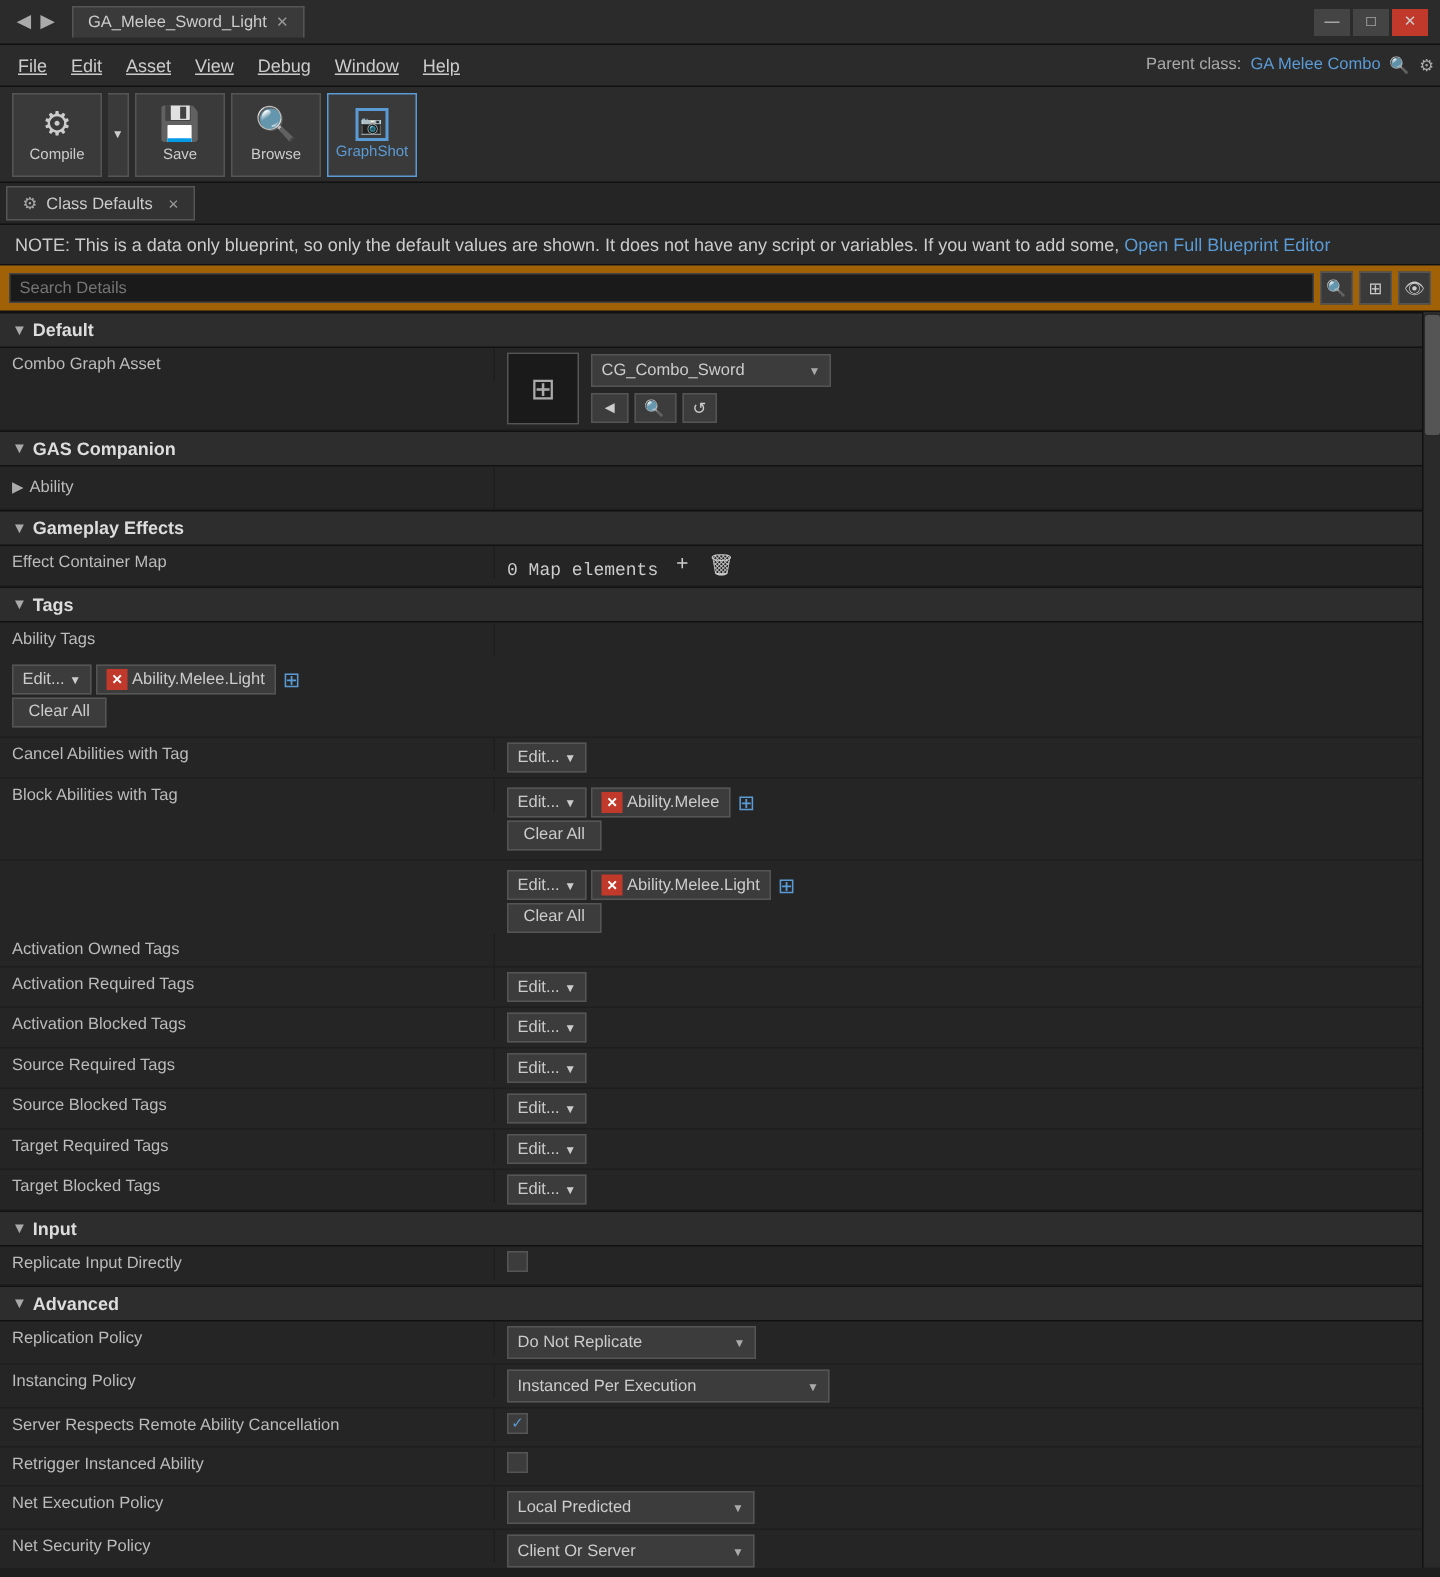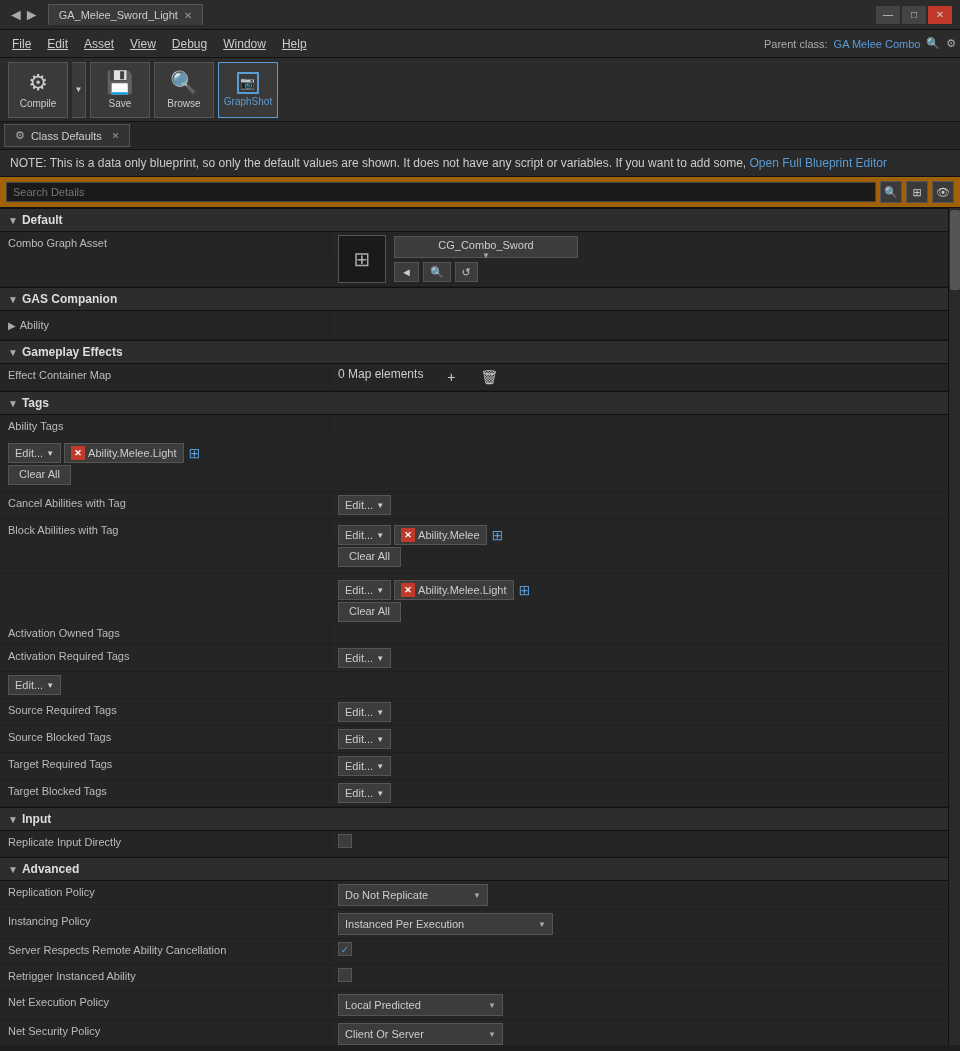--- a/index.html
+++ b/index.html
@@ -66,21 +66,20 @@
       background: #2b2b2b;
       height: 28px;
       display: flex;
       align-items: center;
       padding: 0 4px;
       border-bottom: 1px solid #111;
     }
     .menu-bar-right {
       margin-left: auto;
       display: flex;
-      align-items: center;
       gap: 6px;
       color: #aaa;
       font-size: 11px;
     }
     .menu-item {
       padding: 4px 8px;
       color: #ccc;
       font-size: 12px;
       cursor: pointer;
       text-decoration: underline;
@@ -382,22 +381,23 @@
     }
     .checkbox-input.checked::after {
       content: "✓";
       color: #5b9bd5;
       font-size: 10px;
     }
 
     
     .map-elements-row {
       display: flex;
-      align-items: flex-start;
-      gap: 18px;
+      align-items: flex-end;
+      gap: 6px;
+      font-family: Liberation Mono, monospace;
     }
     .icon-btn {
       width: 20px;
       height: 20px;
       background: transparent;
       border: none;
       color: #ccc;
       cursor: pointer;
       font-size: 14px;
       display: flex;
@@ -515,21 +515,21 @@
       <span>Default</span>
     </div>
     <div class="prop-row">
       <div class="prop-label">Combo Graph Asset</div>
       <div class="prop-value">
         <div class="combo-asset-row">
           <div class="asset-thumbnail">
             <span>⊞</span>
           </div>
           <div class="asset-controls">
-            <div class="combo-box" style="width:184px;flex-direction:column;">
+            <div class="combo-box" style="width:160px;">
               <span>CG_Combo_Sword</span>
               <span class="arrow">▼</span>
             </div>
             <div class="asset-btn-row">
               <div class="asset-btn">◄</div>
               <div class="asset-btn">🔍</div>
               <div class="asset-btn">↺</div>
             </div>
           </div>
         </div>
@@ -650,20 +650,21 @@
       <div class="prop-label">Activation Required Tags</div>
       <div class="prop-value">
         <div class="edit-btn">
           <span>Edit...</span>
           <span class="arrow">▼</span>
         </div>
       </div>
     </div>
 
     <div class="prop-row">
+      <div class="prop-label">Activation Blocked Tags</div>
       <div class="prop-value">
         <div class="edit-btn">
           <span>Edit...</span>
           <span class="arrow">▼</span>
         </div>
       </div>
     </div>
 
     <div class="prop-row">
       <div class="prop-label">Source Required Tags</div>
@@ -717,21 +718,21 @@
     </div>
 
     <div class="section-header">
       <span class="arrow">▼</span>
       <span>Advanced</span>
     </div>
 
     <div class="prop-row">
       <div class="prop-label">Replication Policy</div>
       <div class="prop-value">
-        <div class="combo-box" style="width:150px;">
+        <div class="combo-box" style="width:166px;">
           <span>Do Not Replicate</span>
           <span class="arrow">▼</span>
         </div>
       </div>
     </div>
 
     <div class="prop-row">
       <div class="prop-label">Instancing Policy</div>
       <div class="prop-value">
         <div class="combo-box" style="width:215px;text-align:center;">

